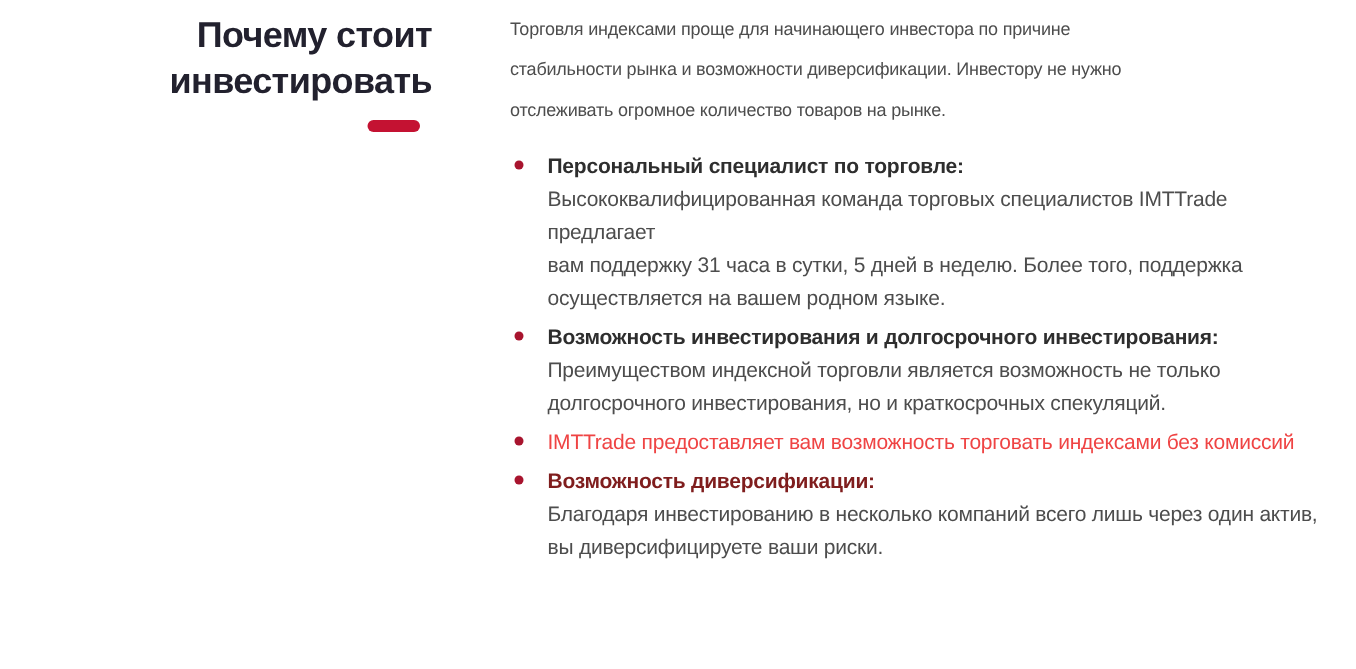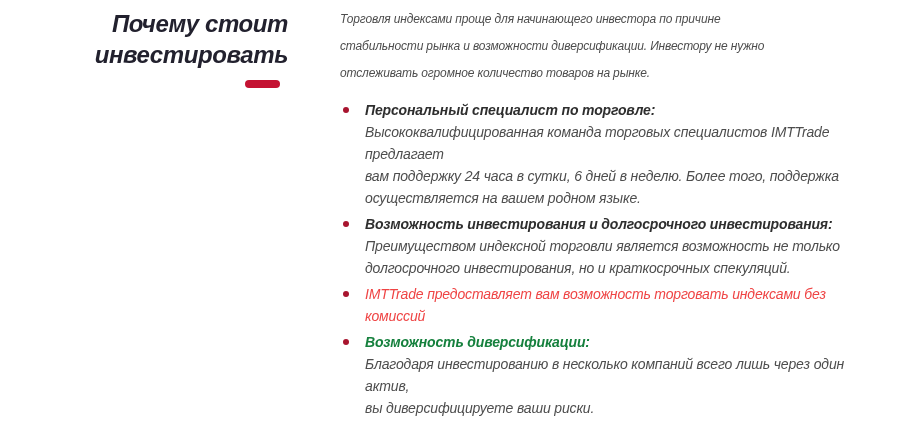--- a/index.html
+++ b/index.html
@@ -7,21 +7,20 @@
     margin: 0;
     padding: 0;
     background: #ffffff;
     font-family: "Liberation Sans", sans-serif;
   }
   .page {
     width: 904px;
     height: 446px;
     background: #ffffff;
     overflow: hidden;
-    font-style: italic;
   }
   .section {
     display: flex;
     padding-top: 6px;
   }
   .left-col {
     width: 288px;
     flex-shrink: 0;
     text-align: right;
   }
@@ -101,36 +100,36 @@
     <div class="right-col">
       <p class="intro" style="color: rgb(77, 77, 77);">Торговля индексами проще для начинающего инвестора по причине
 стабильности рынка и возможности диверсификации. Инвестору не нужно
 отслеживать огромное количество товаров на рынке.</p>
 
       <ul class="benefits">
         <li>
           <span class="bullet-dot" style="background: rgb(168, 20, 46);"></span>
           <strong class="benefit-title" style="color: rgb(46, 46, 46);">Персональный специалист по торговле:</strong>
           <span class="benefit-text" style="color: rgb(77, 77, 77);">Высококвалифицированная команда торговых специалистов IMTTrade предлагает
-вам поддержку 24 часа в сутки, 6 дней в неделю. Более того, поддержка
+вам поддержку 31 часа в сутки, 5 дней в неделю. Более того, поддержка
 осуществляется на вашем родном языке.</span>
         </li>
         <li>
           <span class="bullet-dot" style="background: rgb(168, 20, 46);"></span>
           <strong class="benefit-title" style="color: rgb(46, 46, 46);">Возможность инвестирования и долгосрочного инвестирования:</strong>
           <span class="benefit-text" style="color: rgb(77, 77, 77);">Преимуществом индексной торговли является возможность не только
 долгосрочного инвестирования, но и краткосрочных спекуляций.</span>
         </li>
         <li>
           <span class="bullet-dot" style="background: rgb(168, 20, 46);"></span>
           <span class="benefit-text" style="color: #ef4444;">IMTTrade предоставляет вам возможность торговать индексами без комиссий</span>
         </li>
         <li>
           <span class="bullet-dot" style="background: rgb(168, 20, 46);"></span>
-          <strong class="benefit-title" style="color: #15803d;">Возможность диверсификации:</strong>
+          <strong class="benefit-title" style="color: #7f1d1d;">Возможность диверсификации:</strong>
           <span class="benefit-text" style="color: rgb(77, 77, 77);">Благодаря инвестированию в несколько компаний всего лишь через один актив,
 вы диверсифицируете ваши риски.</span>
         </li>
       </ul>
     </div>
 
   </div>
 </div>
 
 </body></html>

